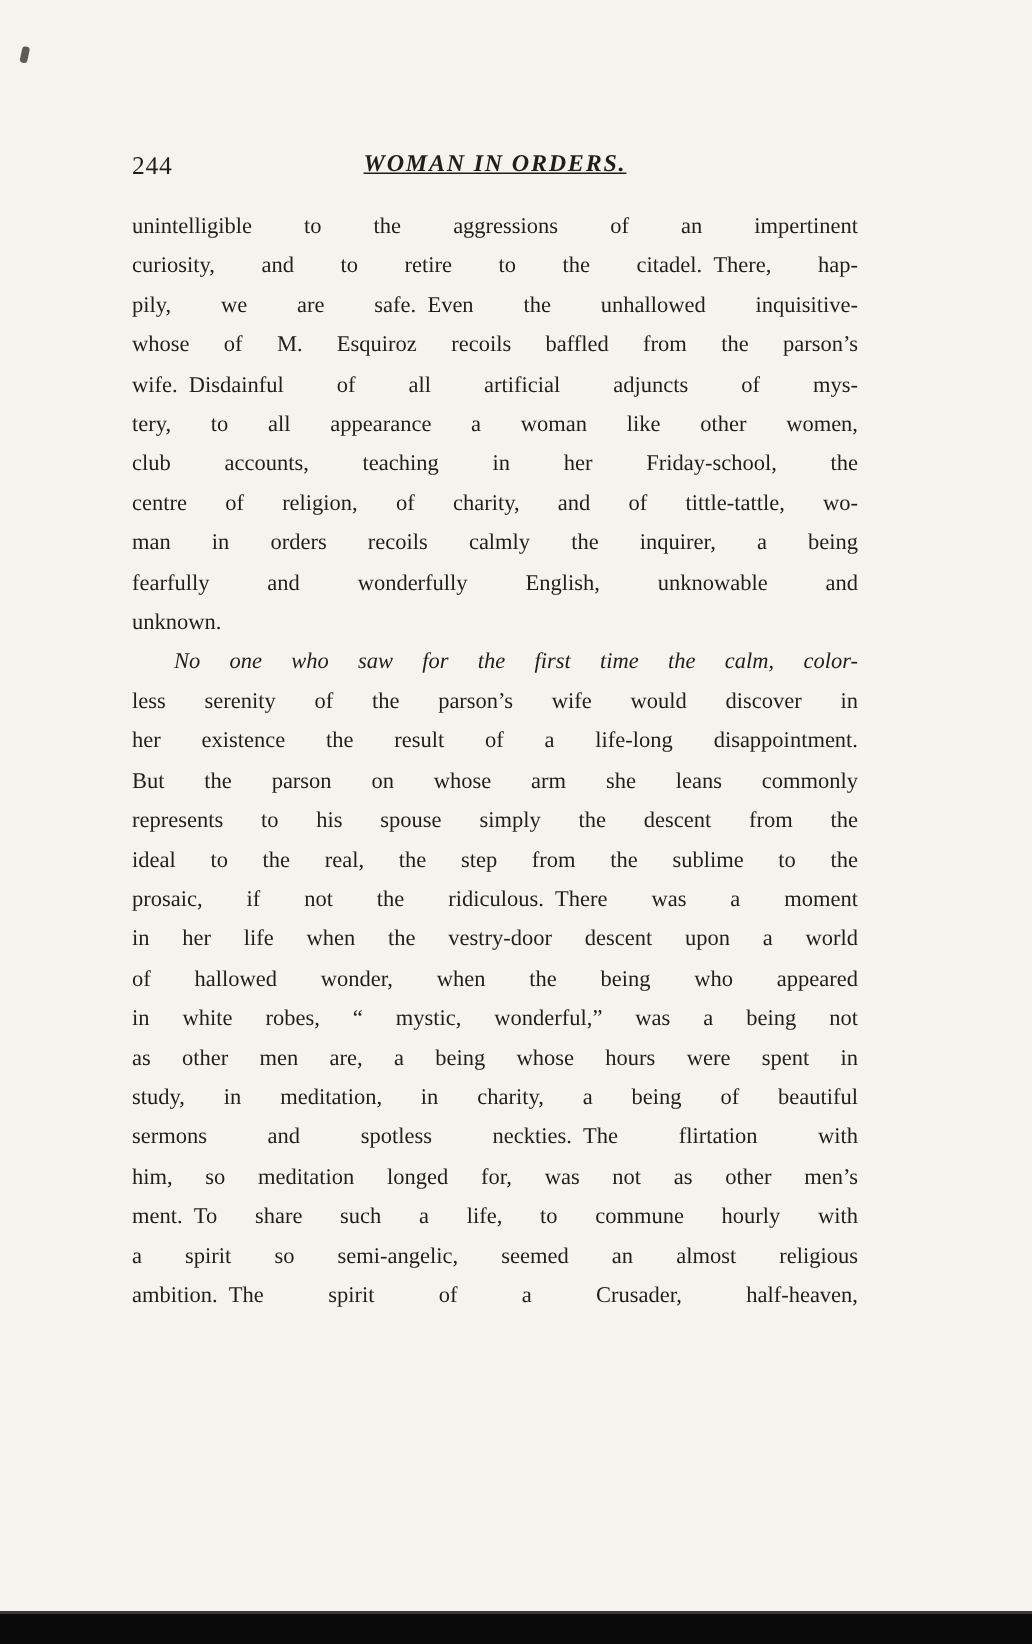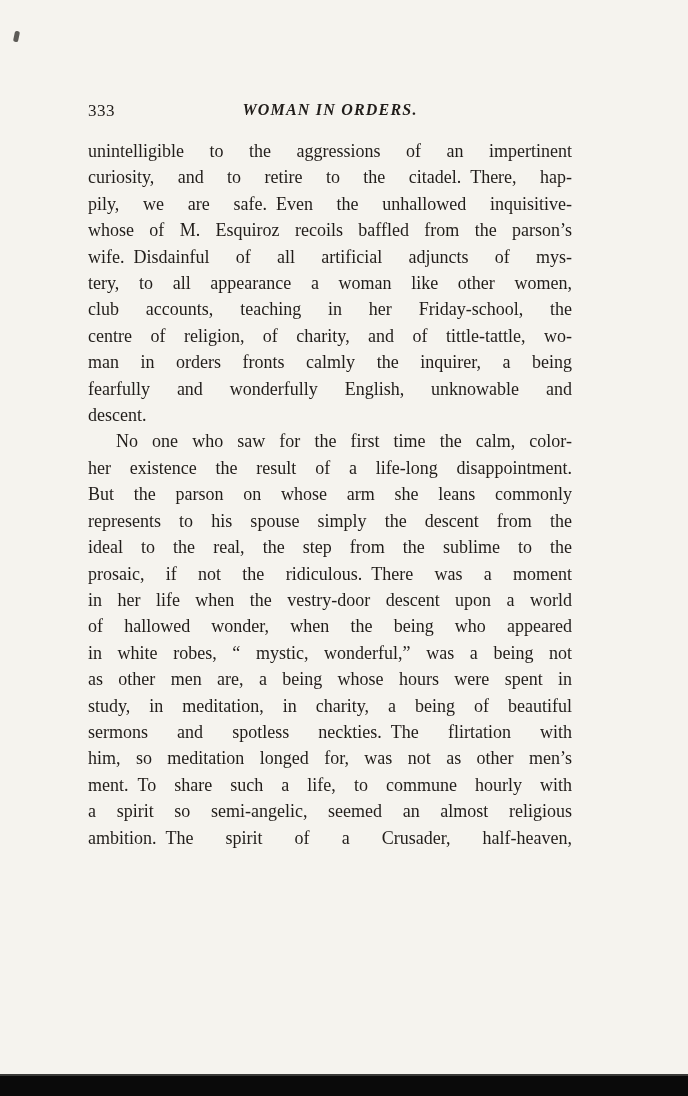--- a/index.html
+++ b/index.html
@@ -27,42 +27,43 @@
     font-size: 17px;
     letter-spacing: 0.5px;
   }
   .running-title {
     text-align: center;
     font-style: italic;
     font-weight: bold;
     font-size: 16px;
     letter-spacing: 1.2px;
     padding-top: 2px;
+    text-decoration: underline;
   }
   .page-body {
     position: absolute;
     top: 138px;
     left: 88px;
     width: 484px;
-    font-size: 18px;
+    font-size: 15px;
     line-height: 26.4px;
   }
   .paragraph { margin: 0; }
   .line {
     text-align: justify;
     text-align-last: justify;
     -moz-text-align-last: justify;
     text-justify: inter-word;
     white-space: normal;
   }
   .line.left-last {
     text-align-last: left;
     -moz-text-align-last: left;
   }
-  .line.indent { text-indent: 28px; }
+  .line.indent { text-indent: 28px; font-style: italic; }
   .scan-bar-bottom {
     position: absolute;
     left: 0;
     bottom: 0;
     width: 100%;
     height: 20px;
     background: #0a0a0a;
     border-top: 2px solid #3a3a38;
   }
   .scan-speck {
@@ -77,40 +78,41 @@
     border-radius: 2px;
   }
 </style>
 </head>
 <body>
 
 <div class="page">
   <div class="scan-speck"></div>
 
   <div class="page-header">
-    <div class="page-number">333</div>
+    <div class="page-number">244</div>
     <div class="running-title">WOMAN IN ORDERS.</div>
   </div>
 
   <div class="page-body">
       <div class="paragraph">
         <div class="line">unintelligible to the aggressions of an impertinent</div>
         <div class="line">curiosity, and to retire to the citadel. There, hap-</div>
         <div class="line">pily, we are safe. Even the unhallowed inquisitive-</div>
         <div class="line">whose of M. Esquiroz recoils baffled from the parson’s</div>
         <div class="line">wife. Disdainful of all artificial adjuncts of mys-</div>
         <div class="line">tery, to all appearance a woman like other women,</div>
         <div class="line">club accounts, teaching in her Friday-school, the</div>
         <div class="line">centre of religion, of charity, and of tittle-tattle, wo-</div>
-        <div class="line">man in orders fronts calmly the inquirer, a being</div>
+        <div class="line">man in orders recoils calmly the inquirer, a being</div>
         <div class="line">fearfully and wonderfully English, unknowable and</div>
-        <div class="line left-last">descent.</div>
+        <div class="line left-last">unknown.</div>
       </div>
       <div class="paragraph">
         <div class="line indent">No one who saw for the first time the calm, color-</div>
+        <div class="line">less serenity of the parson’s wife would discover in</div>
         <div class="line">her existence the result of a life-long disappointment.</div>
         <div class="line">But the parson on whose arm she leans commonly</div>
         <div class="line">represents to his spouse simply the descent from the</div>
         <div class="line">ideal to the real, the step from the sublime to the</div>
         <div class="line">prosaic, if not the ridiculous. There was a moment</div>
         <div class="line">in her life when the vestry-door descent upon a world</div>
         <div class="line">of hallowed wonder, when the being who appeared</div>
         <div class="line">in white robes, “ mystic, wonderful,” was a being not</div>
         <div class="line">as other men are, a being whose hours were spent in</div>
         <div class="line">study, in meditation, in charity, a being of beautiful</div>

